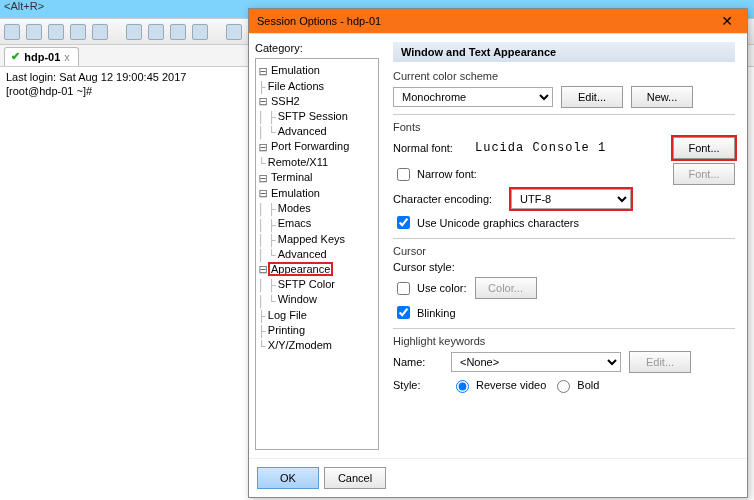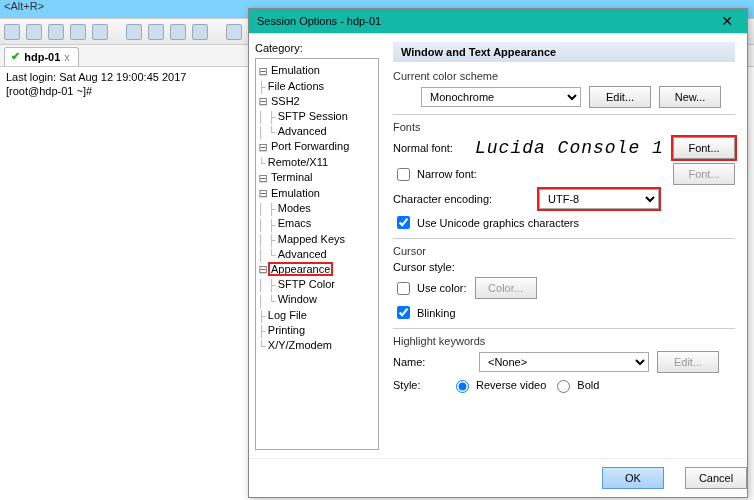--- a/index.html
+++ b/index.html
@@ -6,44 +6,44 @@
 body { margin: 0; padding: 0; background: #fff; width: 754px; height: 500px; overflow: hidden; position: relative; }
 .topbar { height: 19px; background: #7dd3fc; padding: 0 4px; color: #333; border-bottom: 1px solid #ccc; }
 .toolbar { height: 26px; background: linear-gradient(#fafafa,#e8e8e8); border-bottom: 1px solid #ccc; display: flex; align-items: center; padding: 0 4px; gap: 6px; }
 .toolbar .ico { width: 16px; height: 16px; display: inline-block; background: #cde; border: 1px solid #9ab; border-radius: 2px; }
 .tabstrip { height: 22px; background: #f4f4f4; border-bottom: 1px solid #ccc; display: flex; align-items: flex-end; padding-left: 4px; }
 .tab { border: 1px solid #bbb; border-bottom: none; background: #fff; padding: 2px 8px 3px 6px; display: flex; align-items: center; gap: 4px; border-radius: 3px 3px 0 0; }
 .tab .check { color: #2a2; font-weight: bold; }
 .tab .x { color: #888; cursor: pointer; }
 .terminal { padding: 4px 6px; font-family: "Courier New", monospace; font-size: 12px; white-space: pre; color: #000; }
 .dialog { position: absolute; top: 8px; left: 248px; width: 500px; height: 490px; background: #fff; border: 1px solid #888; box-shadow: 2px 2px 8px rgba(0,0,0,.25); display: flex; flex-direction: column; }
-.titlebar { height: 28px; background: #14b8a6; border-bottom: 1px solid #ddd; display: flex; align-items: center; padding: 0 8px; justify-content: space-between; }
+.titlebar { height: 28px; background: #f97316; border-bottom: 1px solid #ddd; display: flex; align-items: center; padding: 0 8px; justify-content: space-between; }
 .titlebar .close { font-size: 14px; cursor: pointer; padding: 2px 6px; }
 .dialog-body { flex: 1; display: flex; }
 .left-pane { width: 158px; padding: 8px 6px; }
 .left-pane .hdr { margin-bottom: 4px; }
 .tree { border: 1px solid #aaa; height: 392px; overflow: auto; padding: 4px 2px; background: #fff; }
 .tn { white-space: nowrap; padding: 1px 0; }
 .tn .tw { display: inline-block; width: 10px; text-align: center; color: #666; cursor: pointer; vertical-align: middle; margin-right: 1px; }
 .lines { color: #aaa; display: inline-block; vertical-align: middle; }
 .tn .lbl { cursor: pointer; padding: 0 2px; }
 .tn.sel .lbl { outline: 2px solid #d22; outline-offset: -1px; }
 .right-pane { flex: 1; padding: 8px 12px 4px 8px; }
 .panel-title { background: linear-gradient(#e8eef6,#d6e0ee); padding: 4px 8px; font-weight: bold; margin-bottom: 8px; }
 .group-label { color: #333; margin: 6px 0 4px 0; }
 .form-row { display: flex; align-items: center; gap: 8px; margin: 4px 0; }
-select, input[type=text] { border: 1px solid #aaa; background: #fff; height: 20px; padding: 0 4px; margin-left: 28px; }
+select, input[type=text] { border: 1px solid #aaa; background: #fff; height: 20px; padding: 0 4px; }
 button { background: linear-gradient(#fdfdfd,#e6e6e6); border: 1px solid #999; padding: 2px 12px; height: 22px; cursor: pointer; min-width: 62px; }
 button.primary { background: linear-gradient(#cde6ff,#a9d1f7); border-color: #5a9bd4; }
 button:disabled { color: #999; cursor: default; }
 .hr { border-top: 1px solid #ccc; margin: 6px 0; }
 label.cb { display: flex; align-items: center; gap: 4px; }
-.font-sample { font-family: "Lucida Console","Courier New",monospace; font-size: 18px; letter-spacing: 1px; display: inline-block; min-width: 190px; font-style: italic; }
+.font-sample { font-family: "Lucida Console","Courier New",monospace; font-size: 12px; letter-spacing: 1px; display: inline-block; min-width: 190px; }
 .redbox { outline: 2px solid #d22; outline-offset: 0; }
-.footer { padding: 8px 0; display: flex; justify-content: flex-end; gap: 21px; border-top: 1px solid #eee; }
+.footer { padding: 8px 8px; display: flex; gap: 5px; border-top: 1px solid #eee; }
 .radio-row { display: flex; align-items: center; gap: 6px; }
 </style>
 </head>
 <body>
 
 <div class="topbar">&lt;Alt+R&gt;</div>
 
 <div class="toolbar">
   <span class="ico"></span>
   <span class="ico"></span>

